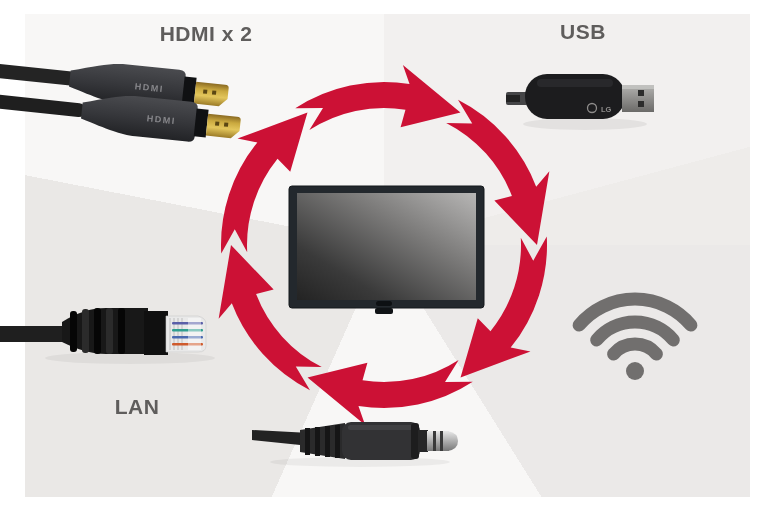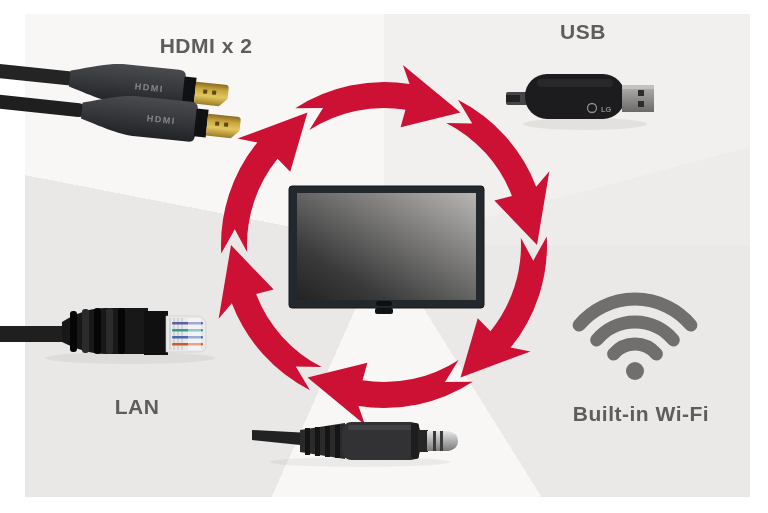--- a/index.html
+++ b/index.html
@@ -13,21 +13,21 @@
       #ebe9e8 90deg 148deg,
       #f8f7f6 148deg 204deg,
       #eae8e6 204deg 281deg,
       #f8f7f6 281deg 360deg);
   }
   svg.art{position:absolute;left:0;top:0;}
   .lbl{
     position:absolute;text-align:center;color:#5f5d5c;font-weight:bold;
     font-size:21px;letter-spacing:0.5px;line-height:1.1;
   }
-  .lbl-hdmi{left:116px;top:34px;width:180px;}
+  .lbl-hdmi{left:116px;top:22px;width:180px;}
   .lbl-usb{left:523px;top:20px;width:120px;}
   .lbl-lan{left:77px;top:395px;width:120px;}
   .lbl-rs232c{left:302px;top:470px;width:170px;}
   .lbl-wifi{left:546px;top:402px;width:190px;}
 </style>
 </head>
 <body>
 
 <div class="root">
 
@@ -161,15 +161,14 @@
       <path d="M579.1,325.1 A73,73 0 0 1 690.9,325.1"></path>
       <path d="M596.7,339.9 A50,50 0 0 1 673.3,339.9"></path>
       <path d="M613.6,354 A28,28 0 0 1 656.4,354"></path>
       <circle cx="635" cy="371" r="9" fill="#716f6e" stroke="none"></circle>
     </g>
   </svg>
 
   <div class="lbl lbl-hdmi">HDMI x 2</div>
   <div class="lbl lbl-usb">USB</div>
   <div class="lbl lbl-lan">LAN</div>
-  <div class="lbl lbl-wifi">Built-in Wi-Fi</div>
 
 </div>
 
 </body></html>

